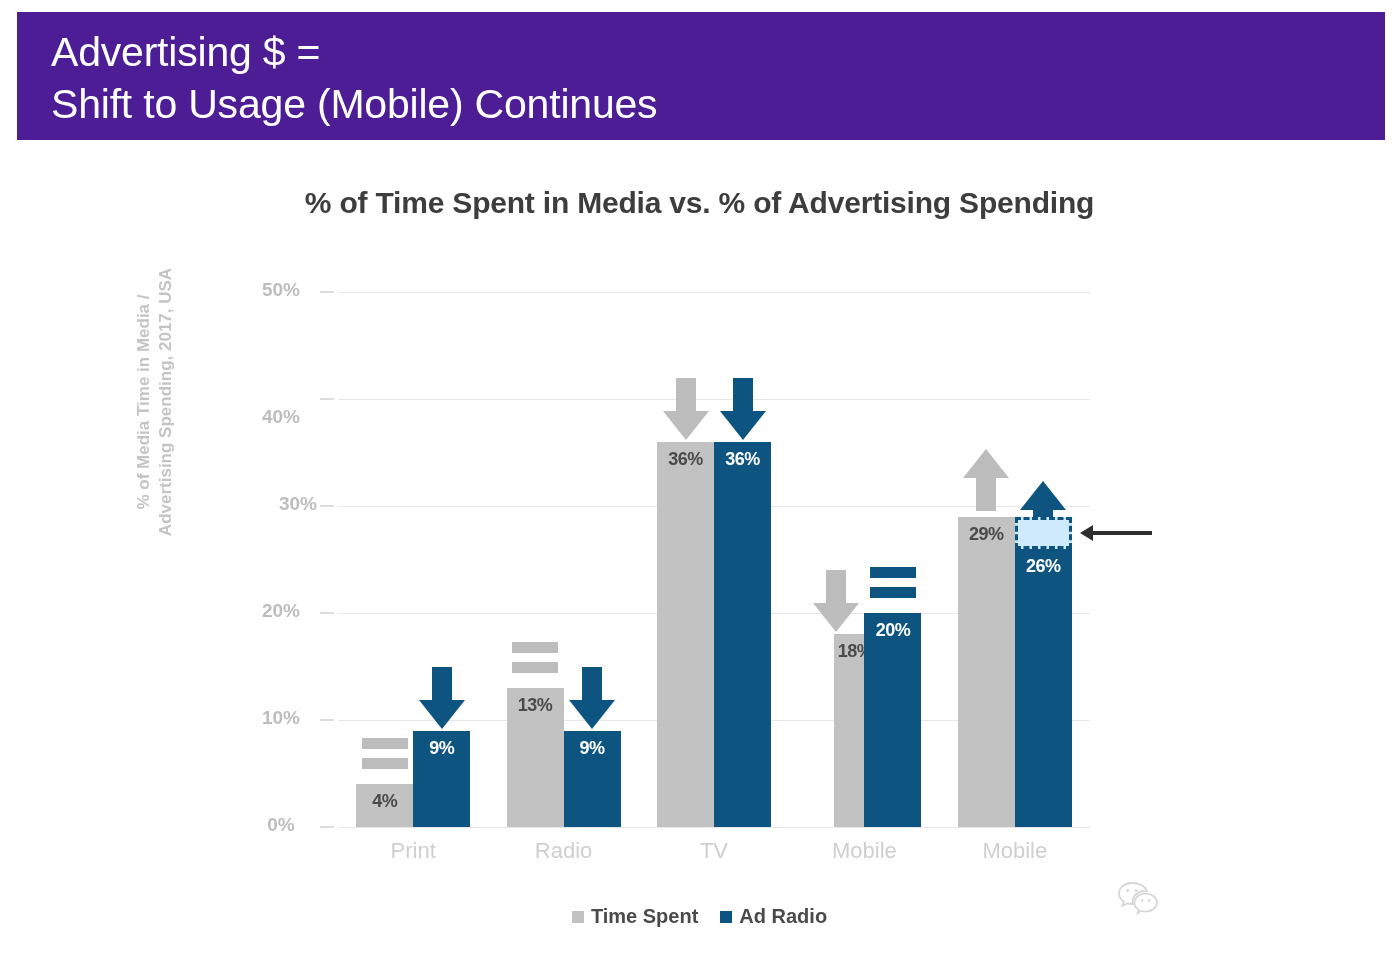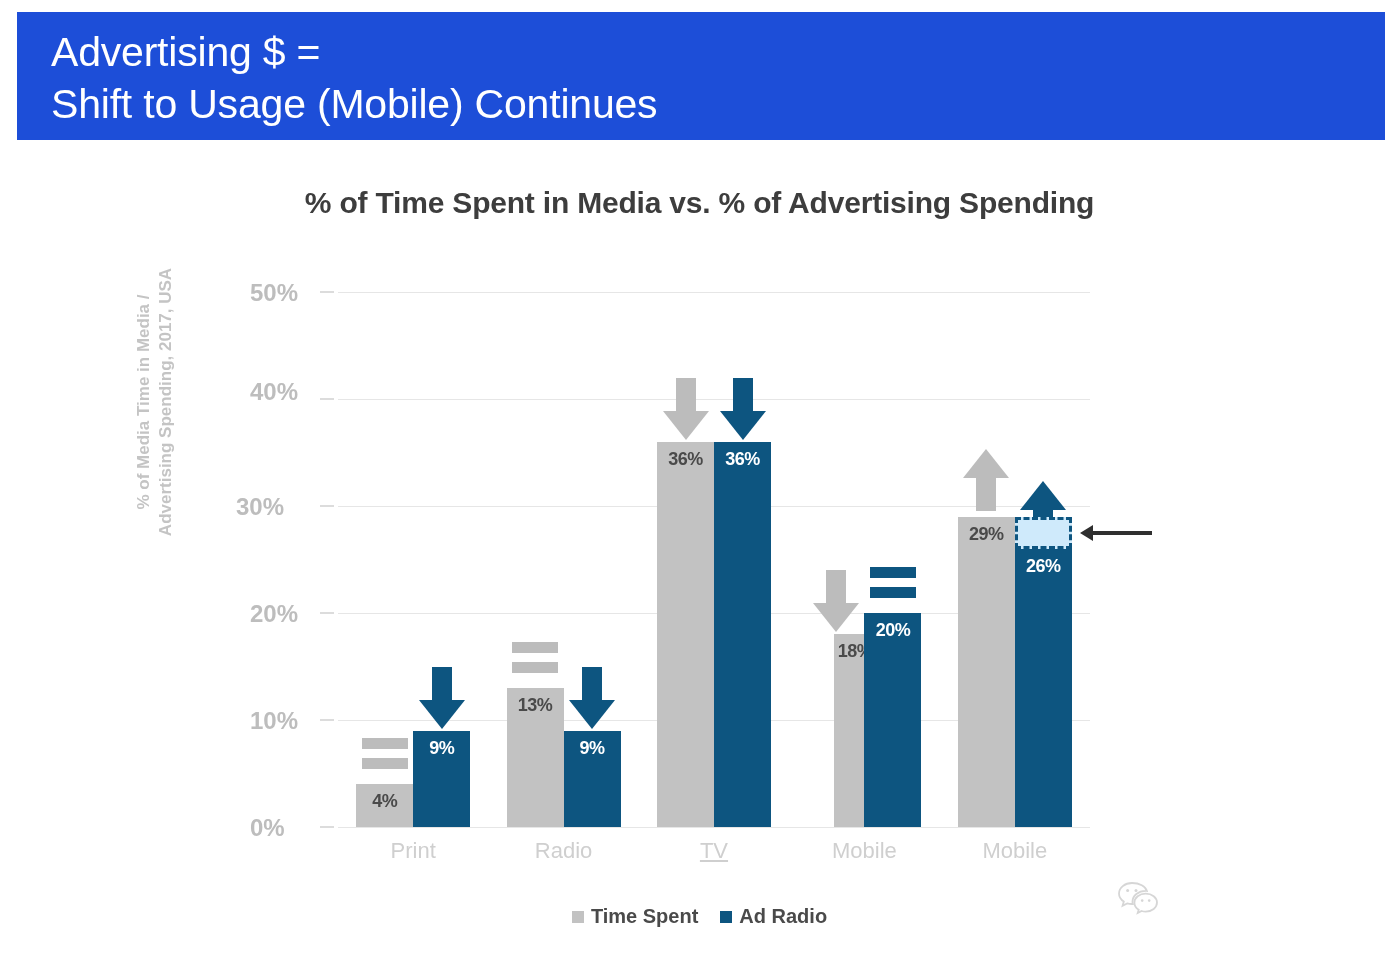--- a/index.html
+++ b/index.html
@@ -15,21 +15,21 @@
     overflow: hidden;
   }
 
   
   #header-banner {
     position: absolute;
     left: 17px;
     top: 12px;
     width: 1368px;
     height: 128px;
-    background: #1d4ed8;
+    background: #4c1d95;
     box-sizing: border-box;
   }
   #header-title {
     position: absolute;
     left: 34px;
     top: 14px;
     color: #ffffff;
     font-size: 41px;
     line-height: 52px;
     font-weight: 400;
@@ -63,22 +63,22 @@
   .gridline {
     position: absolute;
     left: 338px;
     width: 752px;
     height: 1px;
     background: #e6e6e6;
   }
   .axis-tick-label {
     position: absolute;
     right: 1083px;           
-    text-align: left;
-    font-size: 24px;
+    text-align: center;
+    font-size: 19px;
     color: #bdbdbd;
     font-weight: bold;
   }
   .tick-dash {
     position: absolute;
     width: 14px;
     height: 2px;
     background: #dcdcdc;
   }
 
@@ -271,23 +271,23 @@
       <div class="gridline" style="top: 399px;"></div>
       <div class="gridline" style="top: 292px;"></div>
     </div>
   <div id="ytick-layer">
       <div class="axis-tick-label" style="top: 814px; left: 250px; width: 62px;">0%</div>
       <div class="tick-dash" style="top: 826px; left: 320px;"></div>
       <div class="axis-tick-label" style="top: 707px; left: 250px; width: 62px;">10%</div>
       <div class="tick-dash" style="top: 719px; left: 320px;"></div>
       <div class="axis-tick-label" style="top: 600px; left: 250px; width: 62px;">20%</div>
       <div class="tick-dash" style="top: 612px; left: 320px;"></div>
-      <div class="axis-tick-label" style="top: 493px; left: 236px; width: 62px;">30%</div>
+      <div class="axis-tick-label" style="top: 493px; left: 267px; width: 62px;">30%</div>
       <div class="tick-dash" style="top: 505px; left: 320px;"></div>
-      <div class="axis-tick-label" style="top: 378px; left: 250px; width: 62px;">40%</div>
+      <div class="axis-tick-label" style="top: 406px; left: 250px; width: 62px;">40%</div>
       <div class="tick-dash" style="top: 398px; left: 320px;"></div>
       <div class="axis-tick-label" style="top: 279px; left: 250px; width: 62px;">50%</div>
       <div class="tick-dash" style="top: 291px; left: 320px;"></div>
     </div>
   <div id="bars-layer">
       <div class="bar time" style="left: 356.2px; width: 57px; height: 42.8px;">
         <div class="bar-label">4%</div>
       </div>
       <div class="bar time" style="left: 506.6px; width: 57px; height: 139.1px;">
         <div class="bar-label">13%</div>
@@ -355,21 +355,21 @@
         <div class="eqbar b2"></div>
       </div>
       <div class="marker blue up" style="left: 1020.3px; top: 480.8px;">
         <div class="head"></div>
         <div class="shaft"></div>
       </div>
     </div>
   <div id="catlabel-layer">
       <div class="cat-label" style="left: 338px; width: 150.4px;">Print</div>
       <div class="cat-label" style="left: 488.4px; width: 150.4px;">Radio</div>
-      <div class="cat-label" style="left: 638.8px; width: 150.4px; text-decoration: underline;">TV</div>
+      <div class="cat-label" style="left: 638.8px; width: 150.4px;">TV</div>
       <div class="cat-label" style="left: 789.2px; width: 150.4px;">Mobile</div>
       <div class="cat-label" style="left: 939.6px; width: 150.4px;">Mobile</div>
     </div>
 
   <div id="opportunity-box" style="left: 1014.8px; top: 516.7px; width: 57px; height: 32.1px;"></div>
   <div id="opportunity-arrow" style="left: 1079.8px; top: 522.75px; width: 72px;">
     <div class="line"></div>
     <div class="tip"></div>
   </div>
 </div>

